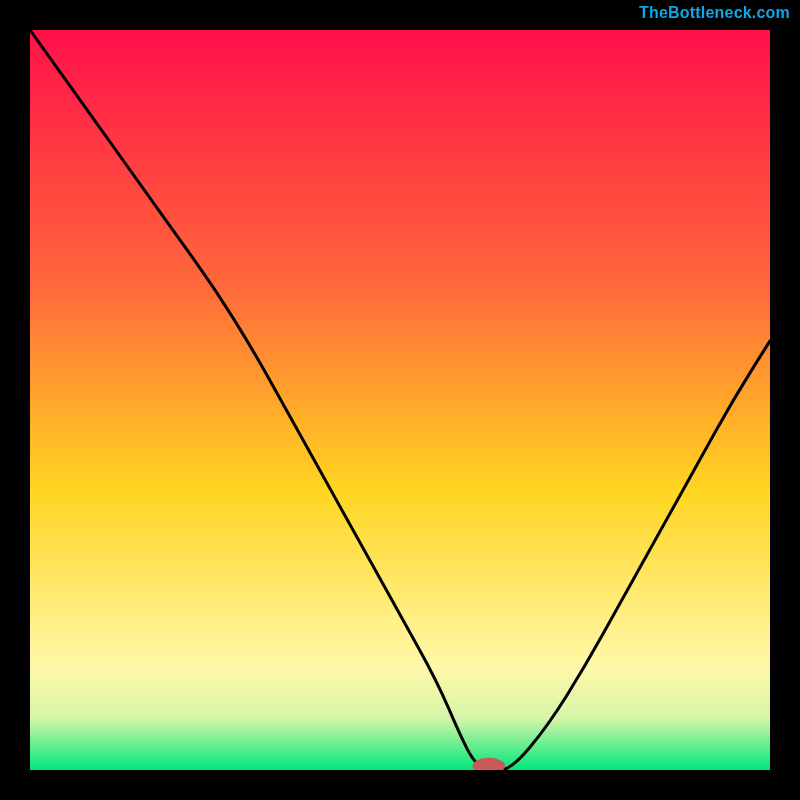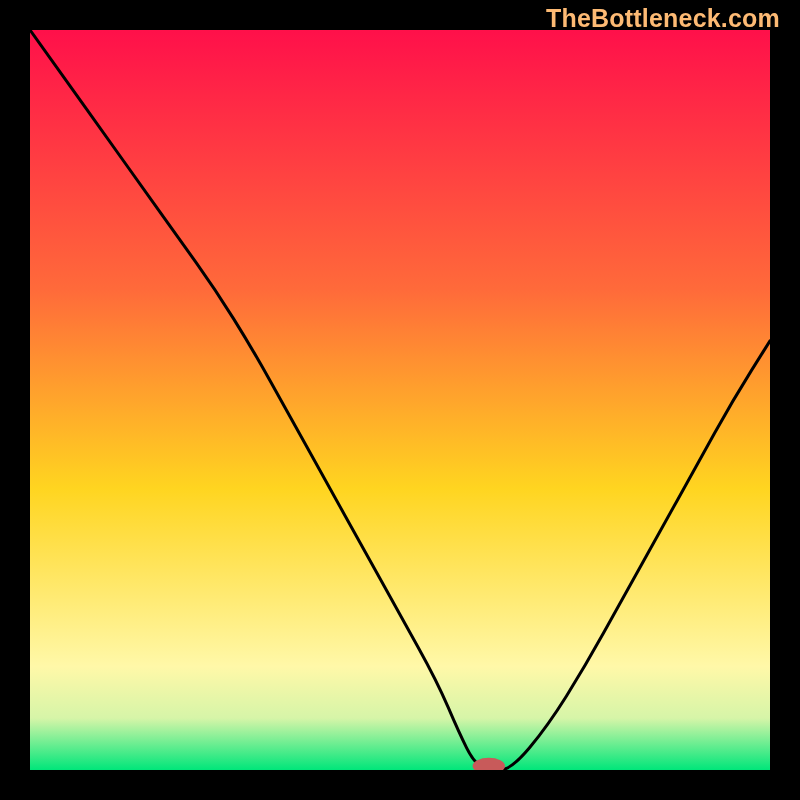--- a/index.html
+++ b/index.html
@@ -22,23 +22,23 @@
   .plot-area {
     position: absolute;
     left: 30px;
     top: 30px;
     width: 740px;
     height: 740px;
   }
   .watermark {
     position: absolute;
     top: 4px;
-    right: 20px;
-    color: #fdba74;
-    font-size: 25px;
+    right: 10px;
+    color: #0ea5e9;
+    font-size: 16px;
     font-weight: 600;
     letter-spacing: 0.2px;
     user-select: none;
   }
   svg {
     display: block;
   }
 </style>
 </head>
 <body>

